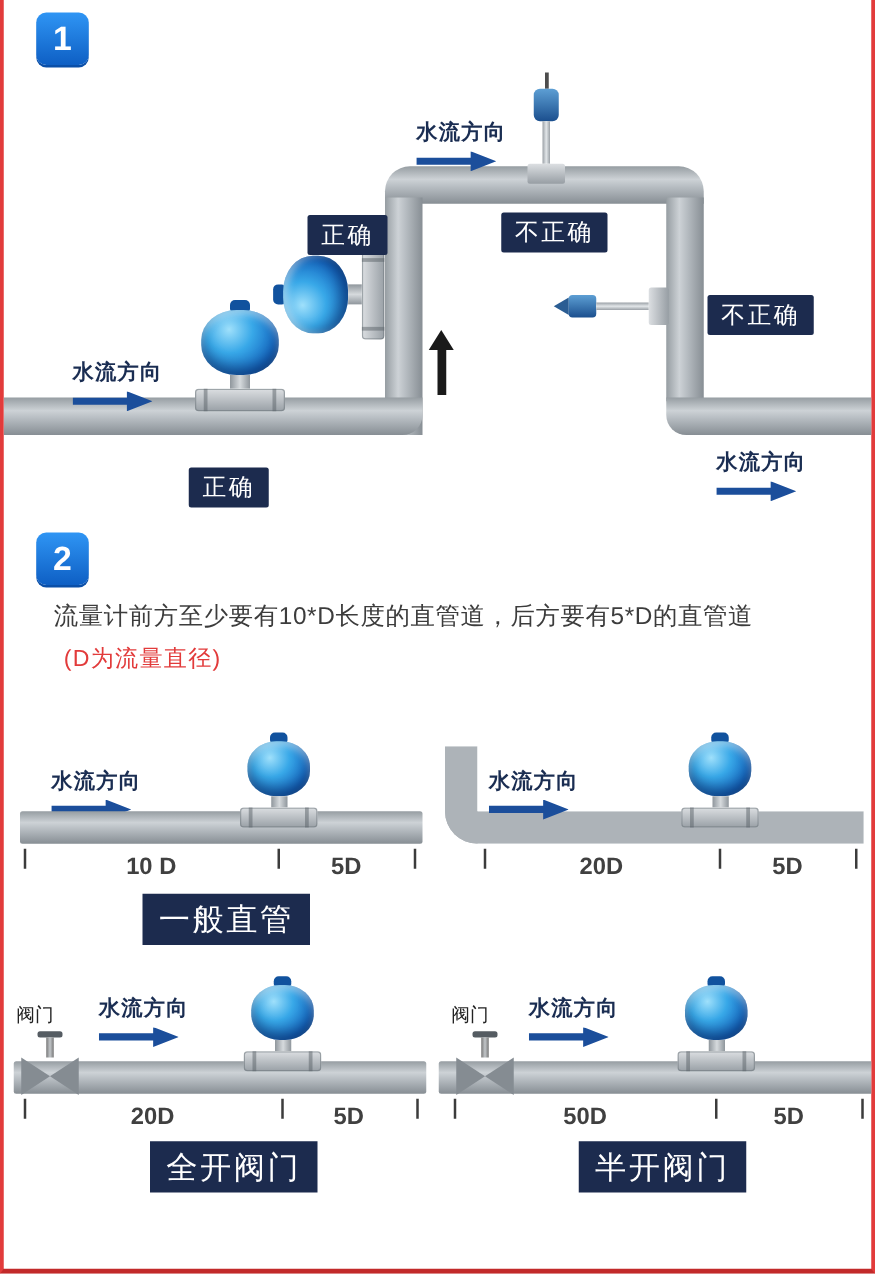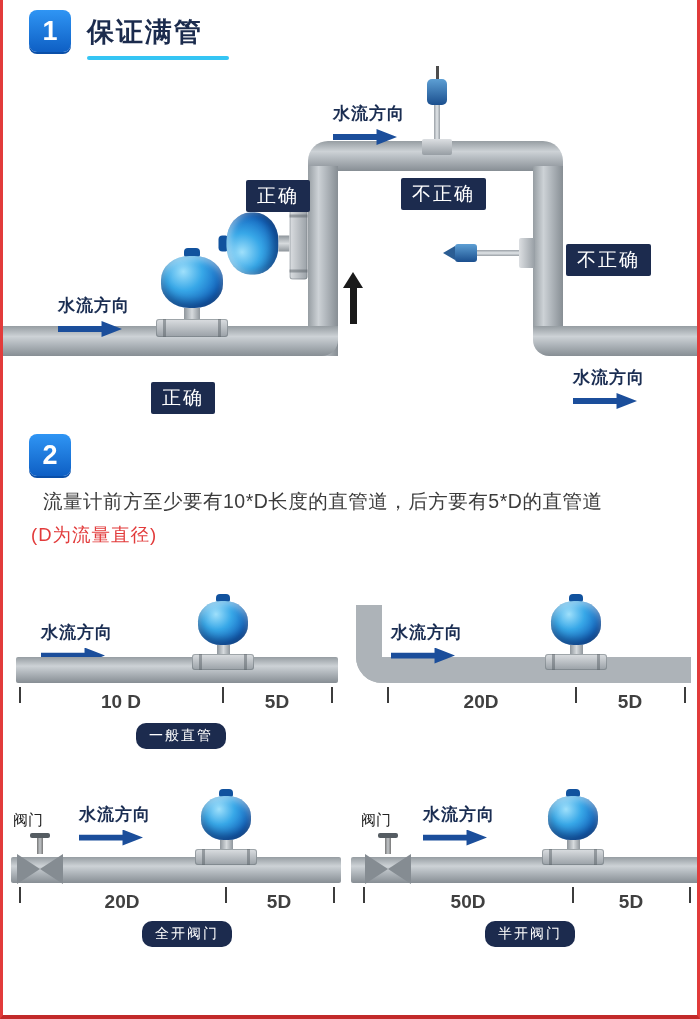--- a/index.html
+++ b/index.html
@@ -10,21 +10,21 @@
           overflow:hidden; }
 
   
   .sec-header { display:flex; align-items:flex-start; gap:16px; padding:10px 0 0 26px; }
   .num-badge { width:42px; height:42px; border-radius:8px; flex:0 0 42px;
                background:linear-gradient(180deg,#2f95f4,#0e5fc4); color:#fff; font-size:27px; font-weight:bold;
                display:flex; align-items:center; justify-content:center; box-shadow:0 2px 0 #0a4fa8; }
   .sec-title { display:inline-block; font-size:27px; font-weight:bold; color:#1b2b4d; letter-spacing:2px; padding-top:4px; }
   .sec-title::after { content:""; display:block; width:calc(100% + 26px); height:4px; background:#35c5f4; margin-top:6px; border-radius:2px; }
   .sec-body { margin:10px 28px 0 40px; font-size:19.5px; line-height:1.62; color:#3c3c3c; letter-spacing:0.5px; }
-  .note { margin:4px 0 0 28px; font-size:18.5px; color:#e23b3b; letter-spacing:1px; }
+  .note { margin:4px 0 0 48px; font-size:18.5px; color:#e23b3b; letter-spacing:1px; }
 
   
   .diagram1 { position:relative; height:358px; margin-top:6px; }
   .pipe { position:absolute; }
   .pipe.h { background:linear-gradient(180deg,#969da2 0%,#cdd2d6 35%,#b7bdc2 55%,#878e94 100%); }
   .pipe.v { background:linear-gradient(90deg,#969da2 0%,#cdd2d6 35%,#b7bdc2 55%,#878e94 100%); }
   .pipe2 { position:absolute; height:26px; border-radius:2px;
            background:linear-gradient(180deg,#969da2 0%,#cdd2d6 35%,#b7bdc2 55%,#878e94 100%); }
   .bend { position:absolute; border-left:26px solid #adb3b8; border-bottom:26px solid #adb3b8;
           border-bottom-left-radius:26px; }
@@ -66,42 +66,41 @@
               clip-path:polygon(0 32%, 68% 32%, 68% 0, 100% 50%, 68% 100%, 68% 68%, 0 68%); }
   .up-arrow { position:absolute; width:20px; }
   .ua-head { width:0; height:0; border-left:10px solid transparent; border-right:10px solid transparent; border-bottom:16px solid #1a1a1a; }
   .ua-stem { width:7px; height:36px; background:#1a1a1a; margin:0 auto; }
 
   
   .diagrams2 { position:relative; height:399px; margin-top:4px; }
   .cell { position:absolute; }
   .tick { position:absolute; width:2px; height:16px; background:#3c3c3c; }
   .dim { position:absolute; transform:translateX(-50%); font-size:19px; font-weight:700; color:#404040; white-space:nowrap; }
-  .cap-tag { position:absolute; transform:translateX(-50%); background:#1c2b4e; color:#fff; font-size:14px;
-             padding:4px 13px; border-radius:10px; letter-spacing:2px; white-space:nowrap; }
+  .cap-tag { position:absolute; transform:translateX(-50%); background:#1c2b4e; color:#fff; font-size:25px;
+             padding:4px 13px; border-radius:0; letter-spacing:2px; white-space:nowrap; }
 
   
   .valve { position:absolute; width:46px; }
   .v-handle { width:20px; height:5px; background:#555c62; margin:0 auto; border-radius:2px; }
   .v-stem { width:6px; height:16px; background:linear-gradient(90deg,#777,#c2c6c9,#777); margin:0 auto; }
   .v-body { position:relative; width:46px; height:30px; }
   .v-body::before { content:""; position:absolute; left:0; top:0; width:0; height:0;
                     border-top:15px solid transparent; border-bottom:15px solid transparent; border-left:23px solid #858c92; }
   .v-body::after { content:""; position:absolute; right:0; top:0; width:0; height:0;
                    border-top:15px solid transparent; border-bottom:15px solid transparent; border-right:23px solid #858c92; }
   .v-label { position:absolute; font-size:15px; color:#222; white-space:nowrap; }
 </style>
 </head>
 <body>
 
 <div class="page">
 
   <div class="sec-header">
     <div class="num-badge">1</div>
-    <div class="sec-title">保证满管</div>
   </div>
 
   <div class="diagram1">
 
     <div class="pipe h" style="left:305px;top:75px;width:255px;height:30px;border-radius:20px 20px 0 0;"></div>
     <div class="pipe v" style="left:305px;top:100px;width:30px;height:190px;"></div>
     <div class="pipe v" style="left:530px;top:100px;width:30px;height:163px;"></div>
     <div class="pipe h" style="left:0px;top:260px;width:335px;height:30px;border-radius:0 0 16px 0;"></div>
     <div class="pipe h" style="left:530px;top:260px;width:170px;height:30px;border-radius:0 0 0 16px;"></div>
 

